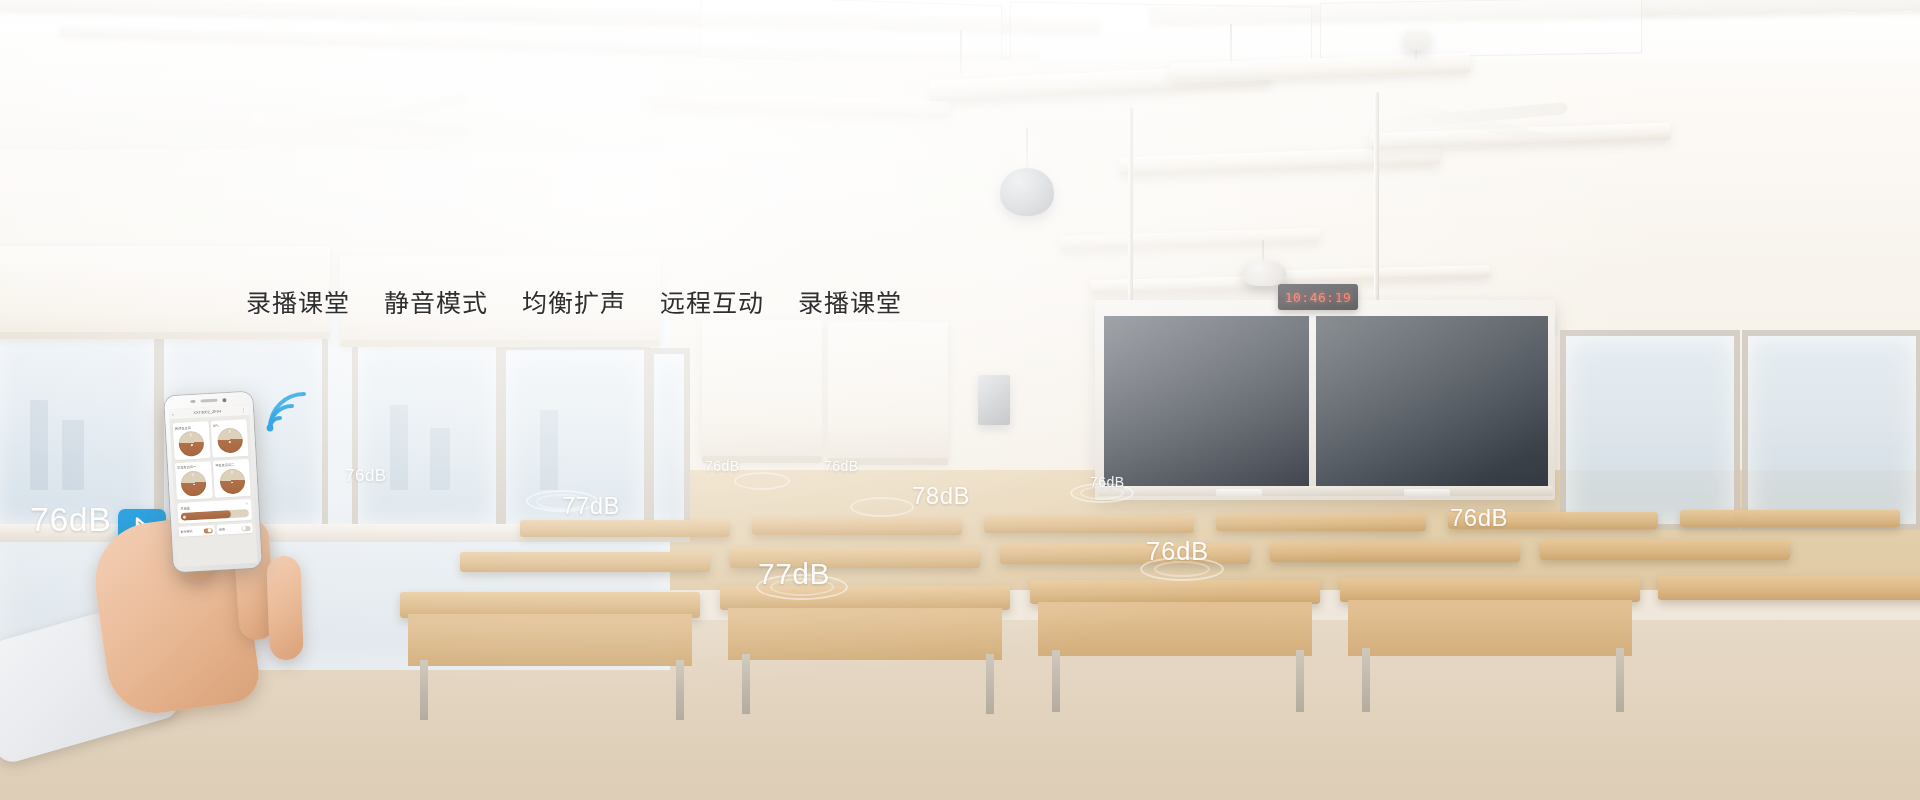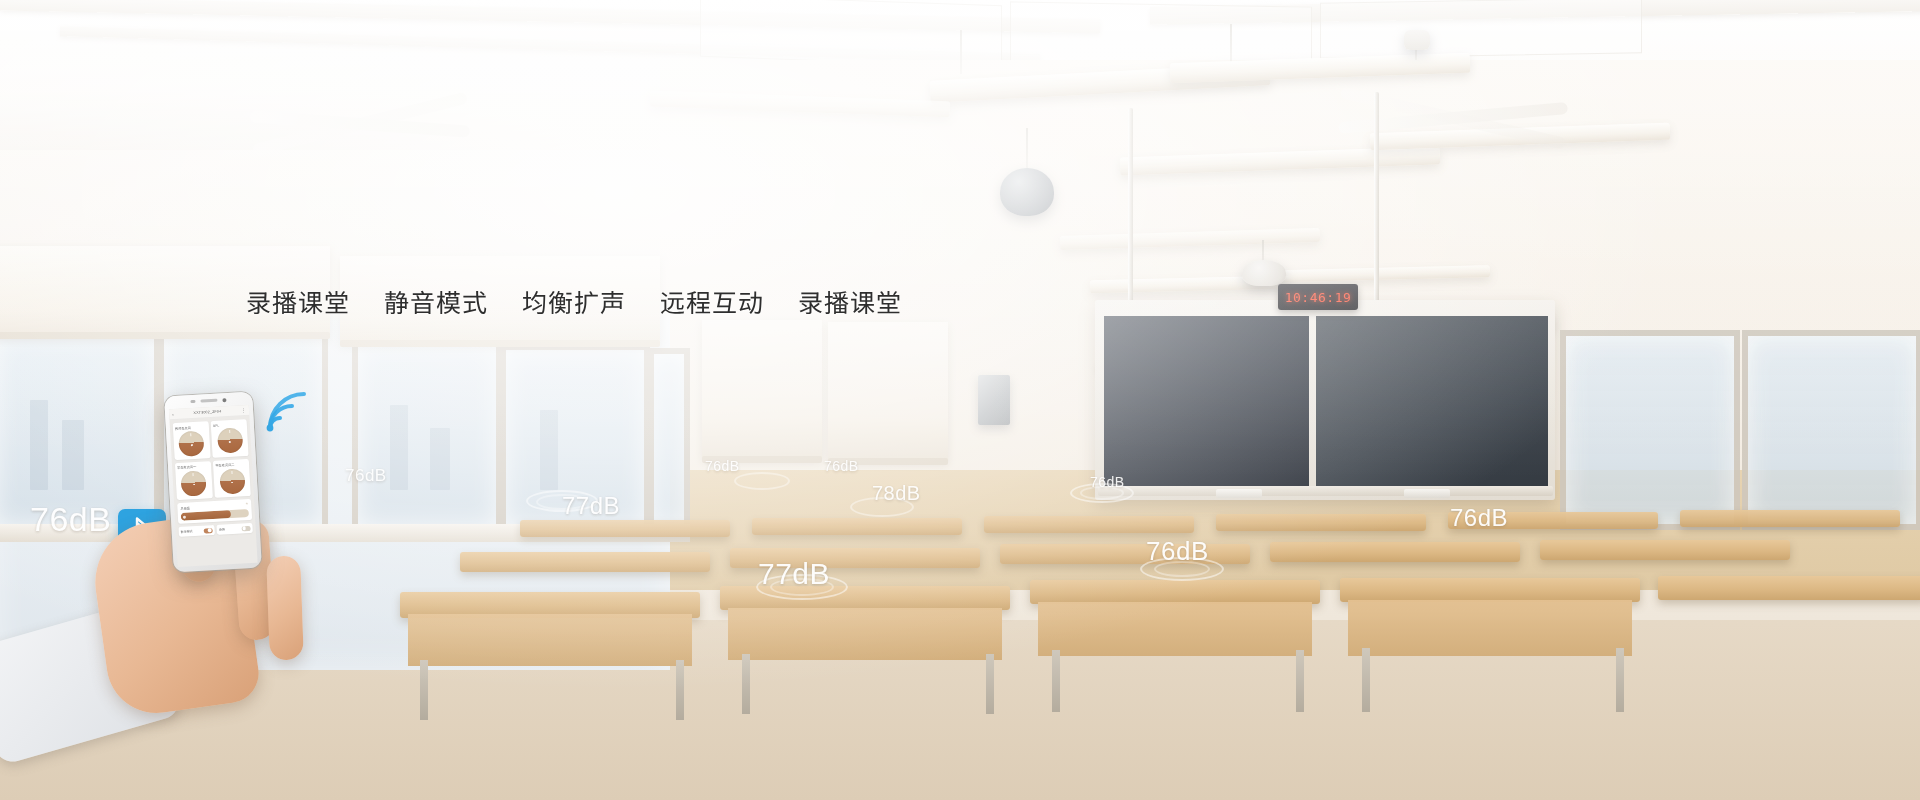--- a/index.html
+++ b/index.html
@@ -343,21 +343,21 @@
     <div class="haze"></div>
     <div class="haze2"></div>
   </div>
 
   <div id="db-layer">
       <div class="db" style="left: 30px; top: 500px; font-size: 34px; opacity: 0.95;">76dB</div>
       <div class="db" style="left: 345px; top: 466px; font-size: 17px; opacity: 0.9;">76dB</div>
       <div class="db" style="left: 562px; top: 492px; font-size: 24px; opacity: 0.95;">77dB</div>
       <div class="db" style="left: 705px; top: 458px; font-size: 14px; opacity: 0.9;">76dB</div>
       <div class="db" style="left: 824px; top: 458px; font-size: 14px; opacity: 0.9;">76dB</div>
-      <div class="db" style="left: 872px; top: 482px; font-size: 20px; opacity: 0.9;">78dB</div>
+      <div class="db" style="left: 912px; top: 482px; font-size: 24px; opacity: 0.9;">78dB</div>
       <div class="db" style="left: 1090px; top: 474px; font-size: 14px; opacity: 0.9;">76dB</div>
       <div class="db" style="left: 758px; top: 557px; font-size: 30px; opacity: 0.95;">77dB</div>
       <div class="db" style="left: 1146px; top: 536px; font-size: 26px; opacity: 0.95;">76dB</div>
       <div class="db" style="left: 1450px; top: 504px; font-size: 24px; opacity: 0.95;">76dB</div>
     </div>
 
 
 
   <div class="features" id="feature-row">
       <div class="feat">录播课堂</div>

